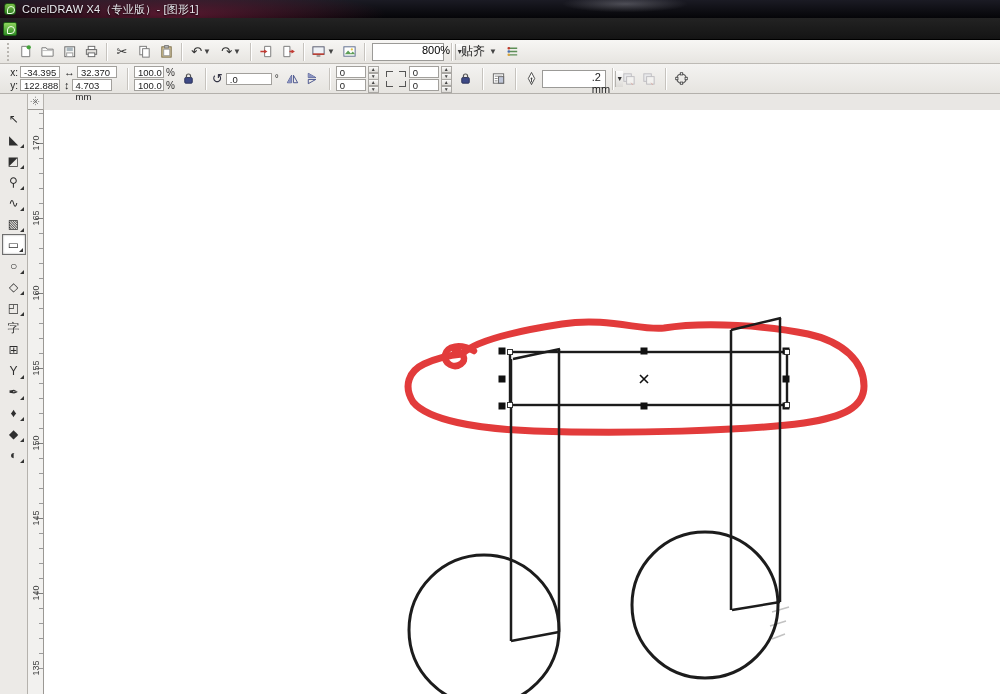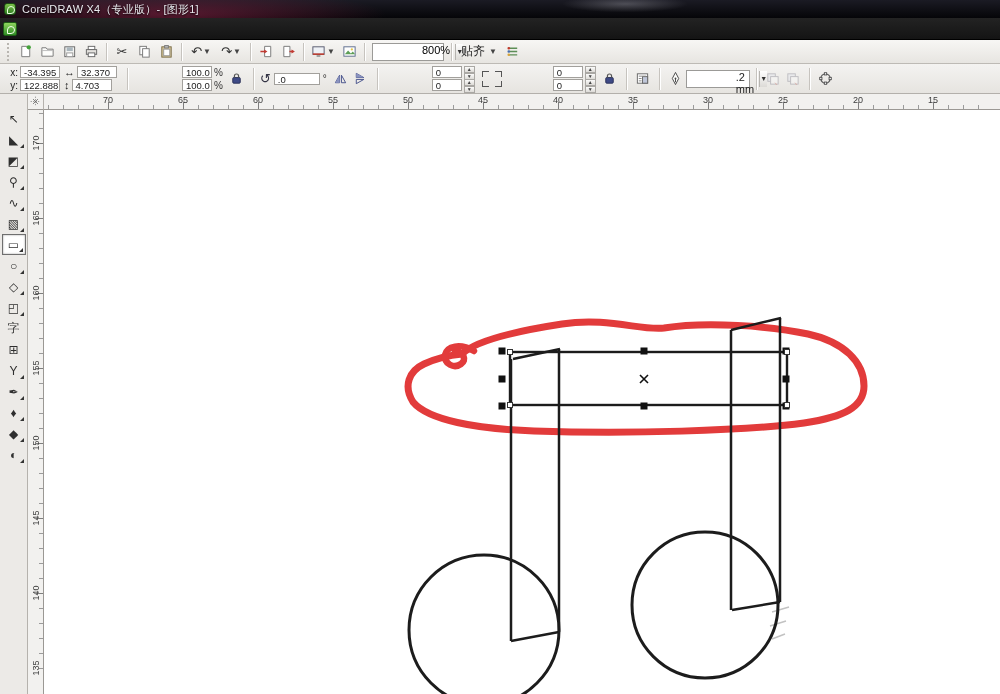--- a/index.html
+++ b/index.html
@@ -47,21 +47,21 @@
   .text-btn { font-size:12px; color:#222; padding:0 4px; height:20px; display:flex; align-items:center; gap:3px; border:1px solid transparent; border-radius:2px; }
 
   
   .propbar { position:absolute; left:0; top:64px; width:1000px; height:30px;
     background:linear-gradient(#f4f3f1,#e6e4e0); border-bottom:1px solid #b3b0ab;
     display:flex; align-items:center; font-size:10px; color:#222; padding-left:8px; }
   .pgroup { display:flex; flex-direction:column; justify-content:center; gap:1px; margin-right:4px; }
   .prow { display:flex; align-items:center; gap:2px; height:12px; }
   .plabel { width:10px; text-align:right; }
   .pfield { background:#fff; border:1px solid #a2a09c; height:12px; line-height:11px; padding:0 3px; font-size:9.5px; }
-  .w62 { width:40px; } .w34 { width:30px;margin-left:48px; } .w46{ width:46px; }
+  .w62 { width:40px; } .w34 { width:30px; } .w46{ width:46px; }
   .unit { font-size:10px; color:#333; }
   .spin { display:flex; flex-direction:column; width:11px; height:12px; }
   .spin span { flex:1; font-size:5px; line-height:5px; text-align:center; color:#444; background:linear-gradient(#fbfbfa,#dddbd7); border:1px solid #aaa8a4; }
   .pb-icon { width:20px; height:20px; display:flex; align-items:center; justify-content:center; border:1px solid transparent; border-radius:2px; color:#3a3a55; font-size:12px; }
   .pb-icon.disabled { opacity:.35; }
   .pb-icon svg { width:15px; height:15px; }
   .p-sep { width:1px; height:22px; background:#c6c3be; margin:0 6px; box-shadow:1px 0 0 #fff; }
   .brkcol { display:flex; flex-direction:column; gap:4px; margin:0 3px; }
   .brk { width:7px; height:6px; border:0 solid #555; }
   .brk.tl { border-left-width:1.5px; border-top-width:1.5px; }
@@ -471,34 +471,20 @@
       </div>
       <div class="tool flyout">
         <span>◐</span>
       </div>
     </div>
 
   <div class="ruler-corner">
       <svg width="13" height="13">
         <use href="#s-origin"></use>
       </svg>
-    </div>
-  <div class="hruler" id="hruler">
-      <span class="rnum" style="left: 64px;">70</span>
-      <span class="rnum" style="left: 139px;">65</span>
-      <span class="rnum" style="left: 214px;">60</span>
-      <span class="rnum" style="left: 289px;">55</span>
-      <span class="rnum" style="left: 364px;">50</span>
-      <span class="rnum" style="left: 439px;">45</span>
-      <span class="rnum" style="left: 514px;">40</span>
-      <span class="rnum" style="left: 589px;">35</span>
-      <span class="rnum" style="left: 664px;">30</span>
-      <span class="rnum" style="left: 739px;">25</span>
-      <span class="rnum" style="left: 814px;">20</span>
-      <span class="rnum" style="left: 889px;">15</span>
     </div>
   <div class="vruler" id="vruler">
       <span class="rnum" style="top: 33px;">170</span>
       <span class="rnum" style="top: 108px;">165</span>
       <span class="rnum" style="top: 183px;">160</span>
       <span class="rnum" style="top: 258px;">155</span>
       <span class="rnum" style="top: 333px;">150</span>
       <span class="rnum" style="top: 408px;">145</span>
       <span class="rnum" style="top: 483px;">140</span>
       <span class="rnum" style="top: 558px;">135</span>

